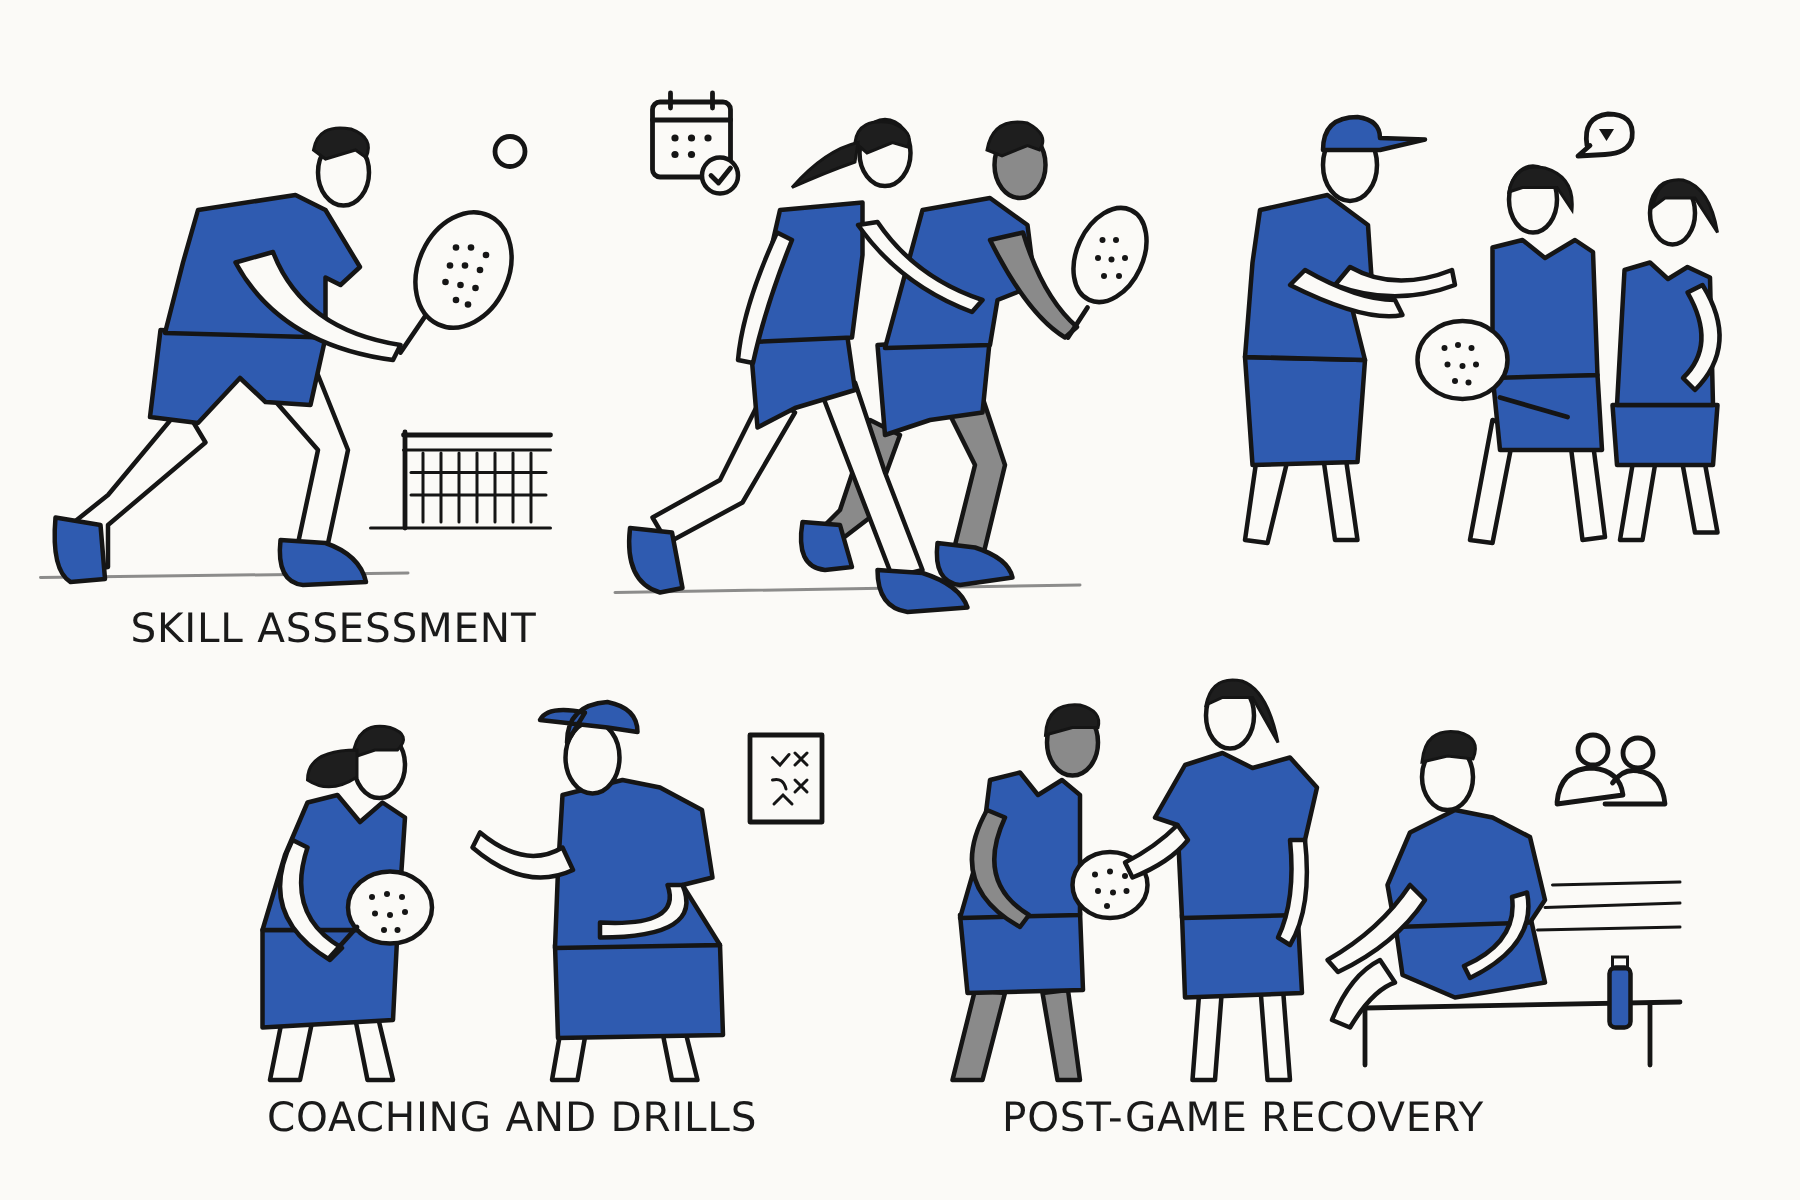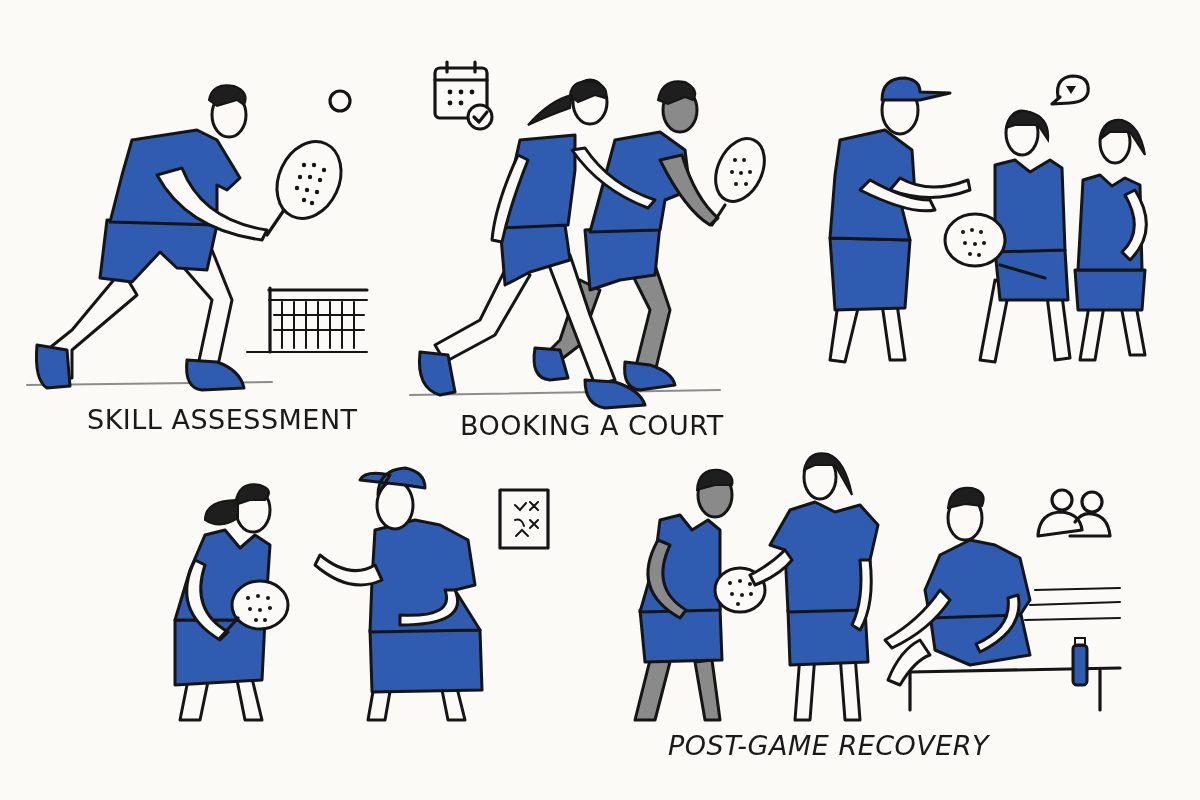--- a/index.html
+++ b/index.html
@@ -136,21 +136,20 @@
       <path d="M145 255 L170 320 L195 385 L215 380 L190 315 L170 255 Z" class="skin"></path>
       <path d="M185 380 Q185 405 205 408 L245 405 Q240 390 215 382 Z" class="blue"></path>
       <path d="M100 225 L165 225 L170 260 L130 272 L105 285 Z" class="blue"></path>
       <path d="M120 140 L175 135 L175 170 L168 225 L100 228 L112 175 Z" class="blue"></path>
       <path d="M118 155 Q95 205 92 240 L102 242 Q110 205 128 160 Z" class="skin"></path>
       <path d="M172 150 Q200 190 248 208 L255 200 Q210 185 185 148 Z" class="skin"></path>
       <ellipse cx="190" cy="102" rx="17" ry="22" class="skin"></ellipse>
       <path d="M170 95 Q172 78 195 82 Q210 88 205 98 L195 95 L178 102 Z" class="hair"></path>
       <path d="M172 95 Q150 100 128 125 Q150 115 170 108 Z" class="hair"></path>
     </svg>
-    <div class="caption" style="left:60px;top:410px;">BOOKING A COURT</div>
   </div>
 
   <div class="panel" style="left:800px;top:0;width:400px;height:460px;">
     <svg width="400" height="400">
 
       <g>
         <path d="M258 97 Q255 78 272 76 Q290 76 288 92 Q286 102 270 103 L252 104 L260 97" class="ink"></path>
         <path d="M266 86 L276 86 L271 94 Z" fill="#151515"></path>
       </g>
 
@@ -227,23 +226,24 @@
 
       <path d="M225 240 L218 280 L235 280 L242 240 Z" class="skin"></path>
       <path d="M290 240 L298 280 L315 280 L305 240 Z" class="skin"></path>
       <path d="M220 190 L330 190 L332 250 L222 252 Z" class="blue"></path>
       <path d="M225 90 L265 80 L290 85 L318 100 L325 145 L305 150 L330 190 L220 192 L222 140 Z" class="blue"></path>
       <path d="M225 125 Q200 140 170 115 L165 125 Q200 155 232 140 Z" class="skin"></path>
       <path d="M305 150 Q320 185 250 185 L250 175 Q305 178 295 150 Z" class="skin"></path>
       <ellipse cx="245" cy="65" rx="18" ry="24" class="skin"></ellipse>
       <path d="M228 55 Q228 30 255 28 Q275 32 275 48 L255 45 L210 40 Q215 30 240 35 Z" class="blue"></path>
     </svg>
-  </div>
-
-  <div class="panel" style="left:620px;top:440px;width:580px;height:360px;font-style:italic;">
+    <div class="caption" style="left:28px;top:290px;">COACHING AND DRILLS</div>
+  </div>
+
+  <div class="panel" style="left:620px;top:440px;width:580px;height:360px;">
     <svg width="580" height="280">
 
       <g>
         <circle cx="442" cy="60" r="10" class="ink"></circle>
         <circle cx="472" cy="62" r="10" class="ink"></circle>
         <path d="M418 95 Q420 72 442 72 Q460 74 462 90 L418 96" class="ink"></path>
         <path d="M455 82 Q462 72 472 74 Q488 76 490 96 L450 96" class="ink"></path>
       </g>
 
       <g>

